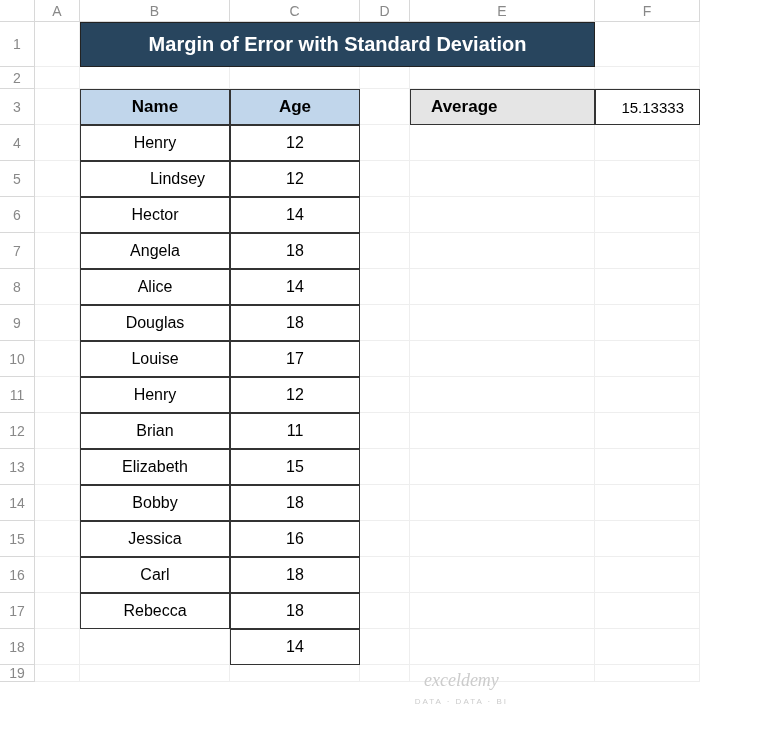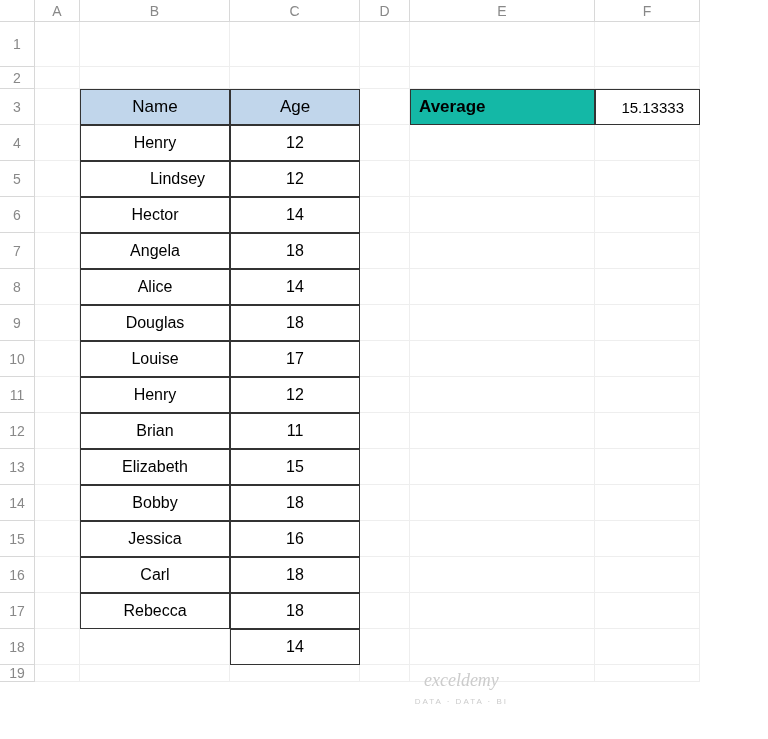--- a/index.html
+++ b/index.html
@@ -45,36 +45,36 @@
     color: #fff;
     font-weight: bold;
     font-size: 20px;
     display: flex;
     align-items: center;
     justify-content: center;
     border: 1px solid #222;
   }
   .tbl-head {
     background: #c1d6eb;
-    font-weight: normal;
+    font-weight: bold;
     font-size: 17px;
     border: 1px solid #333;
   }
   .tbl-cell {
     border: 1px solid #333;
     font-size: 16px;
     background: #fff;
   }
   .avg-label {
     grid-column: 6; grid-row: 4;
-    background: #14b8a6;
+    background: #e5e5e5;
     font-weight: bold;
     border: 1px solid #333;
     justify-content: flex-start;
-    padding-left: 8px;
+    padding-left: 20px;
     font-size: 17px;
   }
   .avg-val {
     grid-column: 7; grid-row: 4;
     border: 1px solid #333;
     justify-content: flex-end;
     padding-right: 15px;
     font-size: 15px;
   }
   .watermark {
@@ -228,20 +228,21 @@
     <div class="cell" style="grid-area: 19 / 4;"></div>
     <div class="cell" style="grid-area: 19 / 5;"></div>
     <div class="cell" style="grid-area: 19 / 6;"></div>
     <div class="cell" style="grid-area: 19 / 7;"></div>
     <div class="cell" style="grid-area: 20 / 2;"></div>
     <div class="cell" style="grid-area: 20 / 3;"></div>
     <div class="cell" style="grid-area: 20 / 4;"></div>
     <div class="cell" style="grid-area: 20 / 5;"></div>
     <div class="cell" style="grid-area: 20 / 6;"></div>
     <div class="cell" style="grid-area: 20 / 7;"></div>
+    <div class="cell title-bar">Margin of Error with Standard Deviation</div>
     <div class="cell tbl-head" style="grid-area: 4 / 3;">Name</div>
     <div class="cell tbl-head" style="grid-area: 4 / 4;">Age</div>
     <div class="cell tbl-cell" style="grid-area: 5 / 3;">Henry</div>
     <div class="cell tbl-cell" style="grid-area: 5 / 4;">12</div>
     <div class="cell tbl-cell" style="grid-area: 6 / 3; padding-left: 45px;">Lindsey</div>
     <div class="cell tbl-cell" style="grid-area: 6 / 4;">12</div>
     <div class="cell tbl-cell" style="grid-area: 7 / 3;">Hector</div>
     <div class="cell tbl-cell" style="grid-area: 7 / 4;">14</div>
     <div class="cell tbl-cell" style="grid-area: 8 / 3;">Angela</div>
     <div class="cell tbl-cell" style="grid-area: 8 / 4;">18</div>

